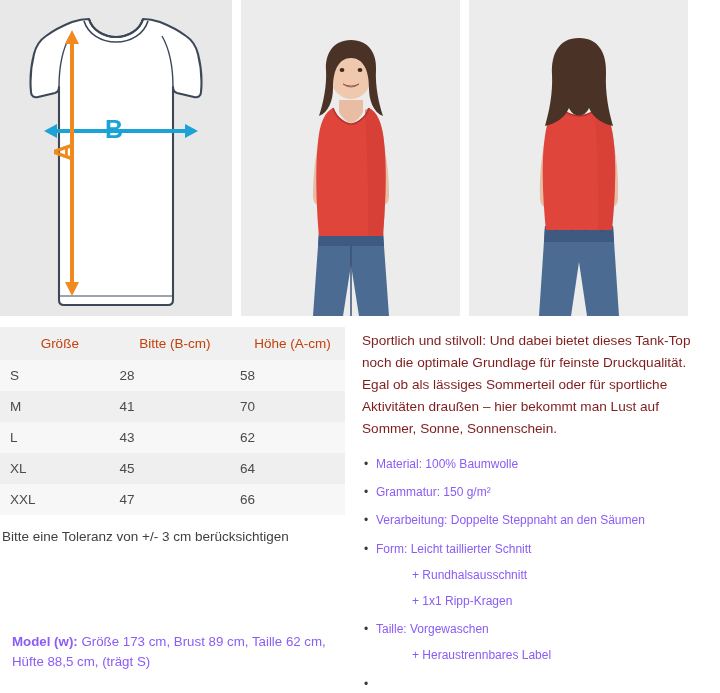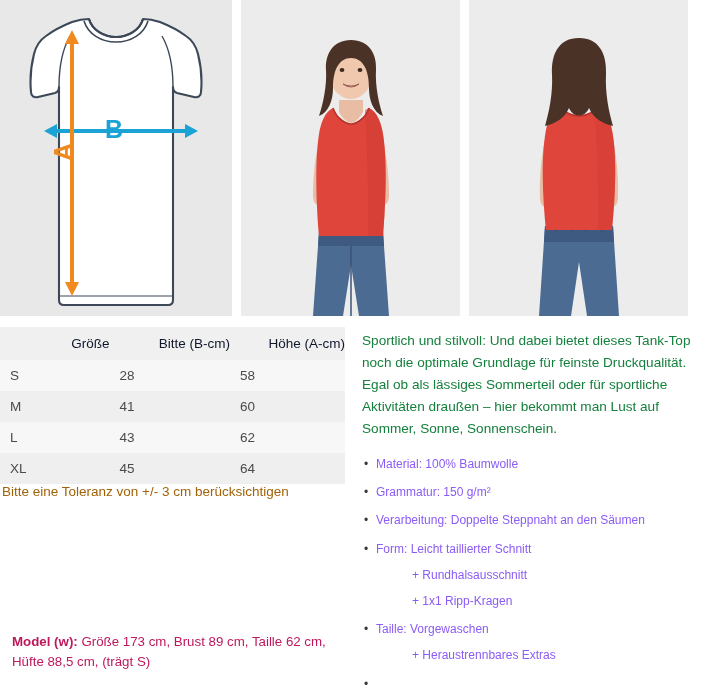--- a/index.html
+++ b/index.html
@@ -57,60 +57,60 @@
   }
 
   
   table.size-table {
     border-collapse: collapse;
     width: 345px;
     margin-top: 11px;
     font-size: 13.5px;
   }
   table.size-table th {
-    text-align: right;
+    text-align: center;
     font-weight: normal;
-    color: #0f172a;
+    color: #c2410c;
     padding: 9px 0 9px 10px;
     background: #f0f0f0;
     font-size: 13.5px;
   }
   table.size-table td {
     padding: 8px 0 8px 10px;
     color: #4a4a4a;
     font-size: 13.5px;
   }
   table.size-table tr.odd td { background: #f7f7f7; }
   table.size-table tr.even td { background: #efefef; }
   .col-size { width: 108px; }
   .col-width { width: 122px; }
   .col-height { width: 115px; }
 
   .tolerance {
-    margin: 0 0 0 2px;
+    margin: 14px 0 0 2px;
     font-size: 13.5px;
-    color: #a16207;
+    color: #404040;
   }
 
   .model-info {
     position: absolute;
     left: 12px;
     top: 632px;
     width: 340px;
     font-size: 13.3px;
     line-height: 1.5;
-    color: #be185d;
+    color: #8b5cf6;
   }
   .model-info b { font-weight: bold; }
 
   
   .desc {
     font-size: 13.6px;
     line-height: 1.62;
-    color: #15803d;
+    color: #7f1d1d;
     margin: 0 0 16px 0;
   }
   ul.features {
     list-style: none;
     margin: 16px 0 0 0;
     padding: 0;
     font-size: 12px;
     line-height: 1.0;
     color: #8b5cf6;
   }
@@ -252,31 +252,36 @@
         </thead>
         <tbody>
           <tr class="odd">
             <td>S</td>
             <td>28</td>
             <td>58</td>
           </tr>
           <tr class="even">
             <td>M</td>
             <td>41</td>
-            <td>60</td>
+            <td>70</td>
           </tr>
           <tr class="odd">
             <td>L</td>
             <td>43</td>
             <td>62</td>
           </tr>
           <tr class="even">
             <td>XL</td>
             <td>45</td>
             <td>64</td>
+          </tr>
+          <tr class="odd">
+            <td>XXL</td>
+            <td>47</td>
+            <td>66</td>
           </tr>
         </tbody>
       </table>
 
       <div class="tolerance">Bitte eine Toleranz von +/- 3 cm berücksichtigen</div>
     </div>
 
     <div class="right-col">
       <p class="desc">Sportlich und stilvoll: Und dabei bietet dieses Tank-Top noch die optimale Grundlage für feinste Druckqualität. Egal ob als lässiges Sommerteil oder für sportliche Aktivitäten draußen – hier bekommt man Lust auf Sommer, Sonne, Sonnenschein.</p>
 
@@ -284,21 +289,21 @@
         <li><span>Material: 100% Baumwolle</span></li>
         <li><span>Grammatur: 150 g/m²</span></li>
         <li><span>Verarbeitung: Doppelte Steppnaht an den Säumen</span></li>
         <li>
           <span>Form: Leicht taillierter Schnitt</span>
           <span class="sub">+ Rundhalsausschnitt</span>
           <span class="sub">+ 1x1 Ripp-Kragen</span>
         </li>
         <li>
           <span>Taille: Vorgewaschen</span>
-          <span class="sub">+ Heraustrennbares Extras</span>
+          <span class="sub">+ Heraustrennbares Label</span>
         </li>
         <li></li>
       </ul>
     </div>
   </div>
 
   <div class="model-info">
     <b>Model (w):</b><span> Größe 173 cm, Brust 89 cm, Taille 62 cm,</span><br>
     <span>Hüfte 88,5 cm, (trägt S)</span>
   </div>

